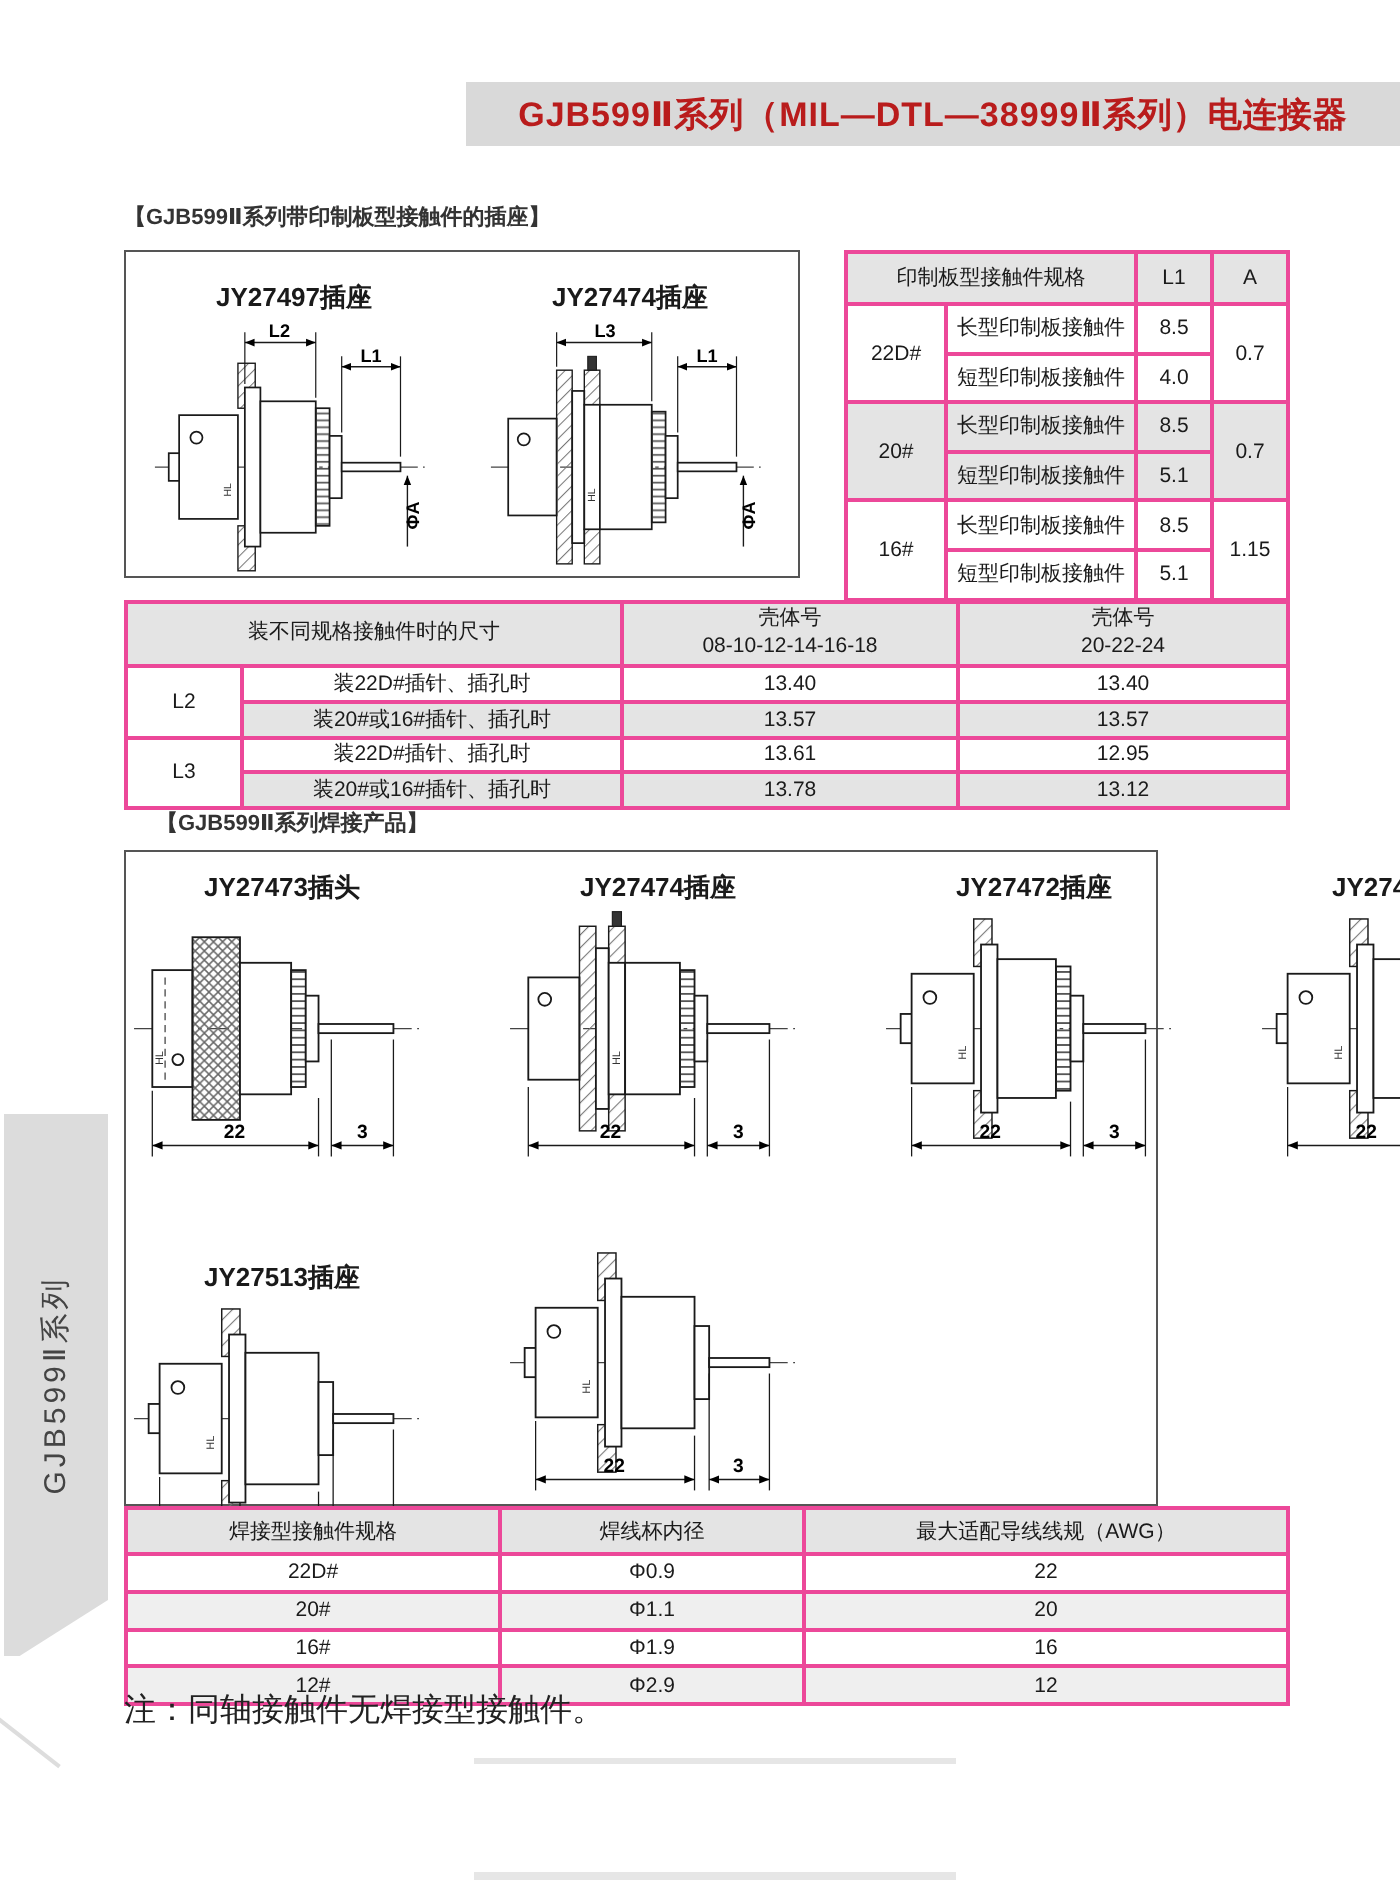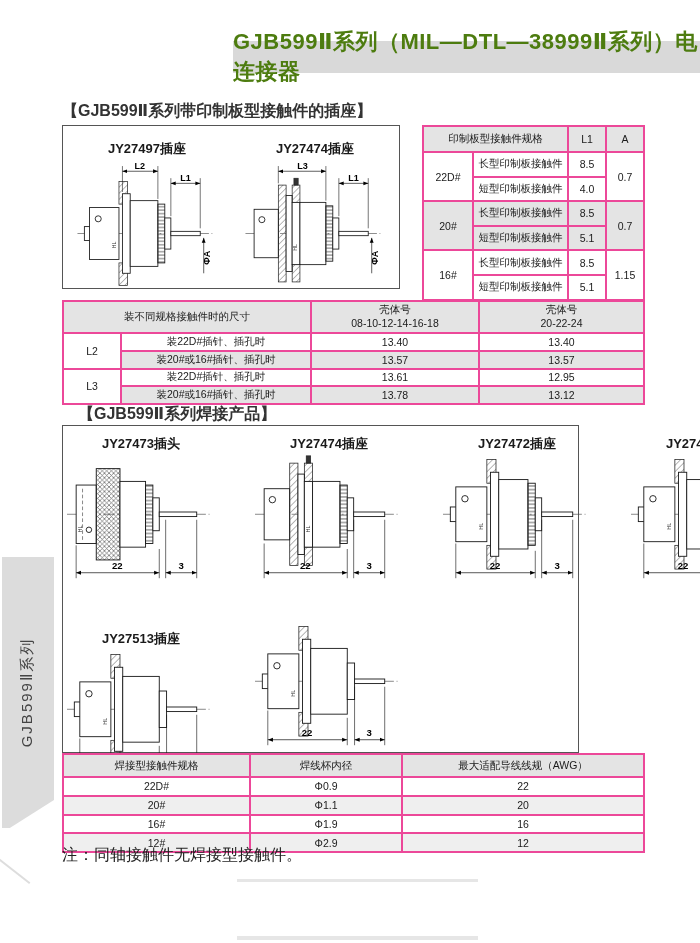--- a/index.html
+++ b/index.html
@@ -3,29 +3,29 @@
 <meta charset="utf-8">
 <style>
   html,body{margin:0;padding:0;background:#fff;}
   #page{position:relative;width:700px;height:943px;background:#ffffff;overflow:hidden;
         font-family:"Liberation Sans","DejaVu Sans",sans-serif;color:#1a1a1a;}
   .abs{position:absolute;}
 
   
   #header-bar{left:233px;top:41px;width:467px;height:32px;background:#d9d9d9;
               display:flex;align-items:center;justify-content:center;}
-  #header-bar .t{font-size:22px;font-weight:bold;letter-spacing:.5px;color:#4d7c0f;}
+  #header-bar .t{font-size:17px;font-weight:bold;letter-spacing:.5px;color:#b91c1c;}
 
   
   #side-tab{left:2px;top:557px;width:52px;height:271px;background:#dcdcdc;
             clip-path:polygon(0 0,100% 0,100% calc(100% - 28px),15% 100%,0 100%);
             display:flex;align-items:center;justify-content:center;}
   #side-tab .t{transform:rotate(-90deg);white-space:nowrap;font-size:15px;color:#444;letter-spacing:2px;}
 
-  .sec-head{font-size:16px;font-weight:bold;color:#333;}
+  .sec-head{font-size:11px;font-weight:bold;color:#333;}
   #sec1-head{left:62px;top:101px;}
   #sec2-head{left:78px;top:404px;}
 
   
   .figbox{border:1.5px solid #555;background:#fff;box-sizing:border-box;}
   #figbox1{left:62px;top:125px;width:338px;height:164px;display:flex;}
   #figbox1 .fig{flex:1;}
   .fig-title{text-align:center;font-weight:bold;font-size:13px;margin:14px 0 1px 0;}
   svg.draw{display:block;margin:0 auto;}
   .top-draw{width:147px;height:130px;}

